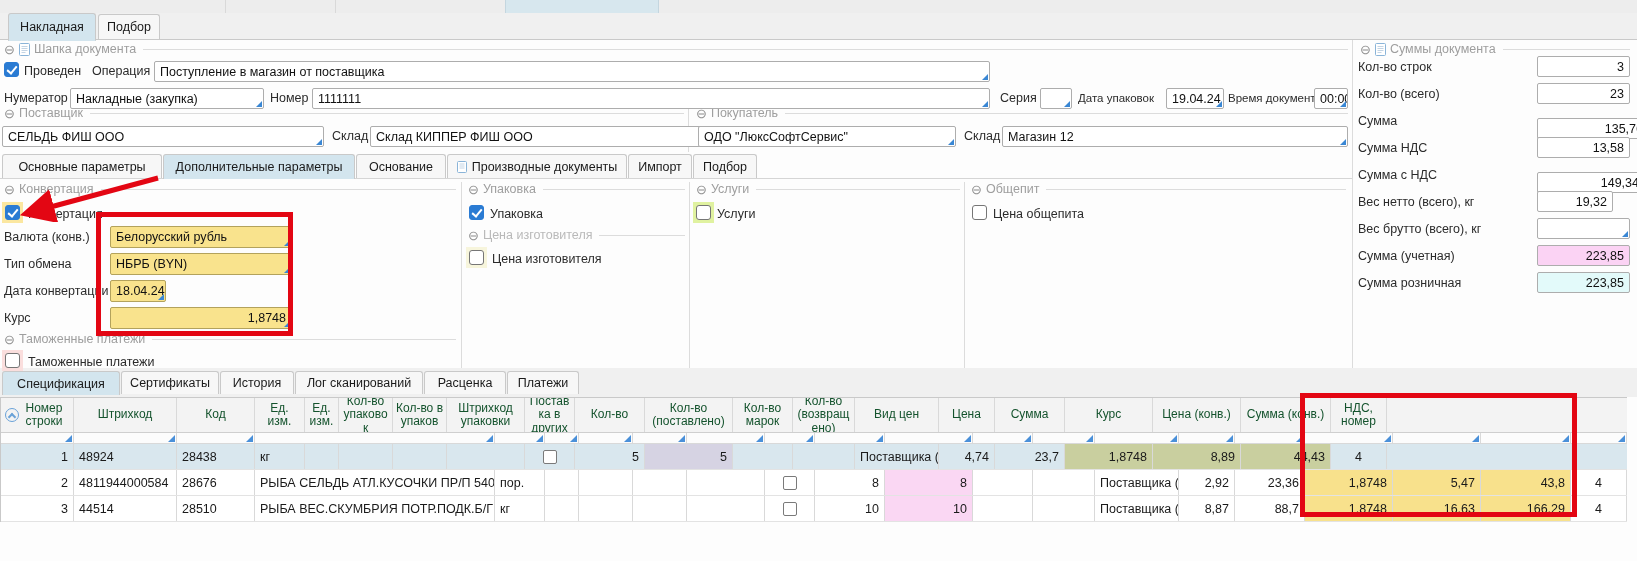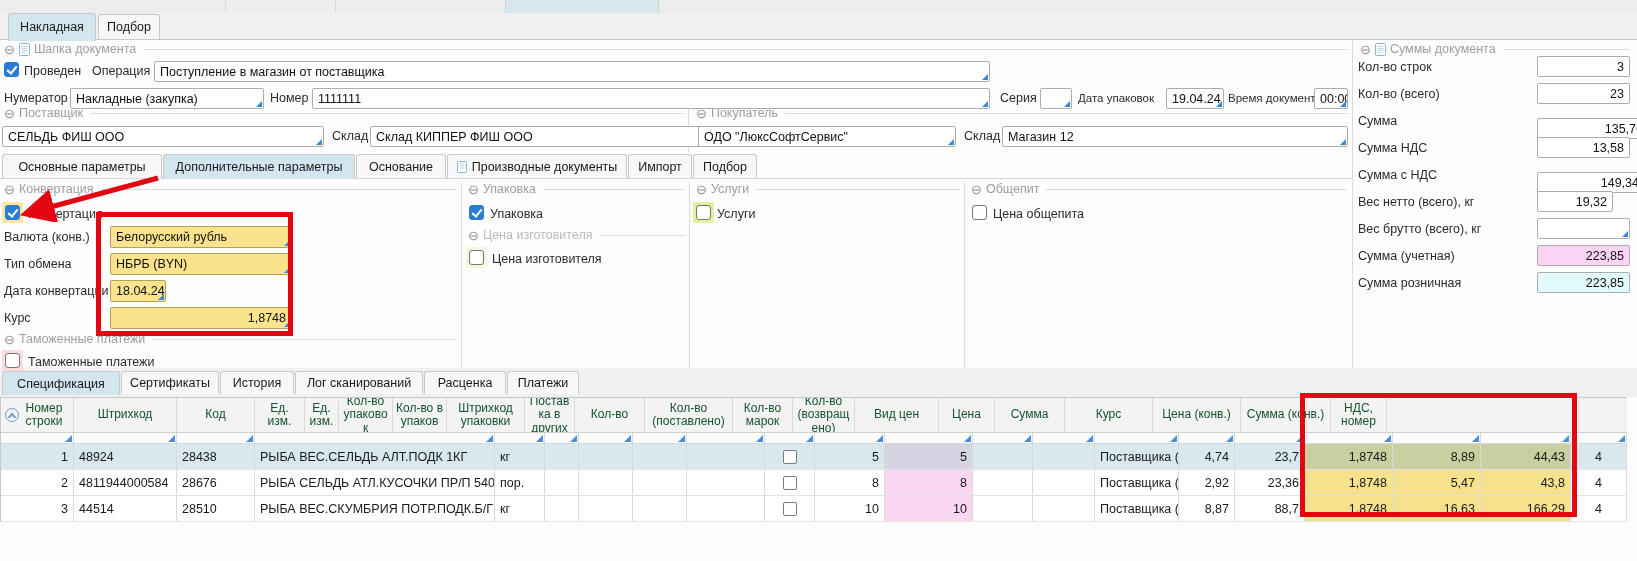--- a/index.html
+++ b/index.html
@@ -399,21 +399,20 @@
       <div class="gc w16"></div>
       <div class="gc w17"></div>
       <div class="gc w18"></div>
       <div class="gc w19"></div>
       <div class="gc w20"></div>
   </div>
   <div class="trow drow sel">
     <div class="gc w0 num">1</div>
     <div class="gc w1 txt">48924</div>
     <div class="gc w2 txt">28438</div>
-    <div class="gc w3 txt">РЫБА ВЕС.СЕЛЬДЬ АЛТ.ПОДК 1КГ</div>
     <div class="gc w4 txt">кг</div>
     <div class="gc w5"></div>
     <div class="gc w6"></div>
     <div class="gc w7"></div>
     <div class="gc w8"></div>
     <div class="gc w9 ctr">
         <span class="rowcb"></span>
       </div>
     <div class="gc w10 num">5</div>
     <div class="gc w11 num cell-lav">5</div>

